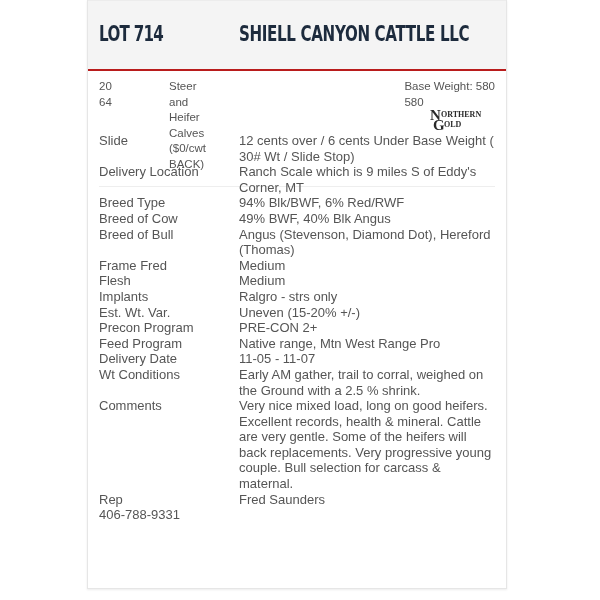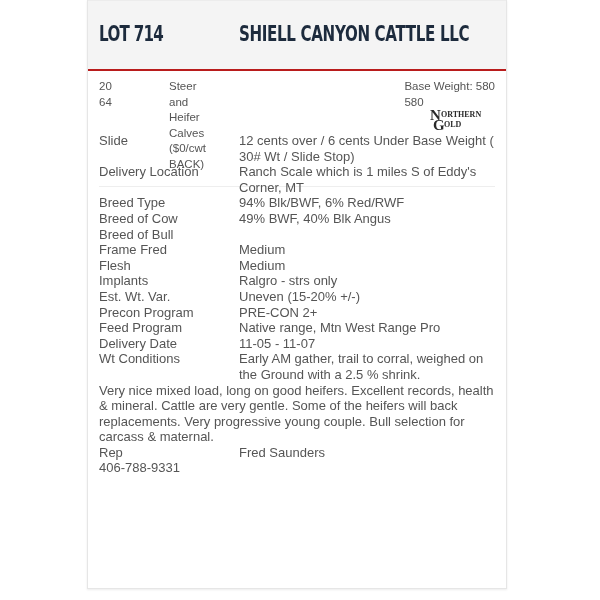--- a/index.html
+++ b/index.html
@@ -63,32 +63,33 @@
     <div class="divider"></div>
   </div>
 
   <div class="details">
     <div class="row">
       <div class="lbl">Slide</div>
       <div class="val">12 cents over / 6 cents Under Base Weight ( 30# Wt / Slide Stop)</div>
     </div>
     <div class="row">
       <div class="lbl">Delivery Location</div>
-      <div class="val">Ranch Scale which is 1 miles S of Eddy's Corner, MT</div>
+      <div class="val">Ranch Scale which is 9 miles S of Eddy's Corner, MT</div>
     </div>
     <div class="row">
       <div class="lbl">Breed Type</div>
       <div class="val">94% Blk/BWF, 6% Red/RWF</div>
     </div>
     <div class="row">
       <div class="lbl">Breed of Cow</div>
       <div class="val">49% BWF, 40% Blk Angus</div>
     </div>
     <div class="row">
       <div class="lbl">Breed of Bull</div>
+      <div class="val">Angus (Stevenson, Diamond Dot), Hereford (Thomas)</div>
     </div>
     <div class="row">
       <div class="lbl">Frame Fred</div>
       <div class="val">Medium</div>
     </div>
     <div class="row">
       <div class="lbl">Flesh</div>
       <div class="val">Medium</div>
     </div>
     <div class="row">
@@ -109,20 +110,21 @@
     </div>
     <div class="row">
       <div class="lbl">Delivery Date</div>
       <div class="val">11-05 - 11-07</div>
     </div>
     <div class="row">
       <div class="lbl">Wt Conditions</div>
       <div class="val">Early AM gather, trail to corral, weighed on the Ground with a 2.5 % shrink.</div>
     </div>
     <div class="row">
+      <div class="lbl">Comments</div>
       <div class="val">Very nice mixed load, long on good heifers. Excellent records, health &amp; mineral. Cattle are very gentle. Some of the heifers will back replacements. Very progressive young couple. Bull selection for carcass &amp; maternal.</div>
     </div>
     <div class="row">
       <div class="lbl">Rep</div>
       <div class="val">Fred Saunders</div>
     </div>
     <div class="row">
       <div class="val">406-788-9331</div>
     </div>
   </div>

